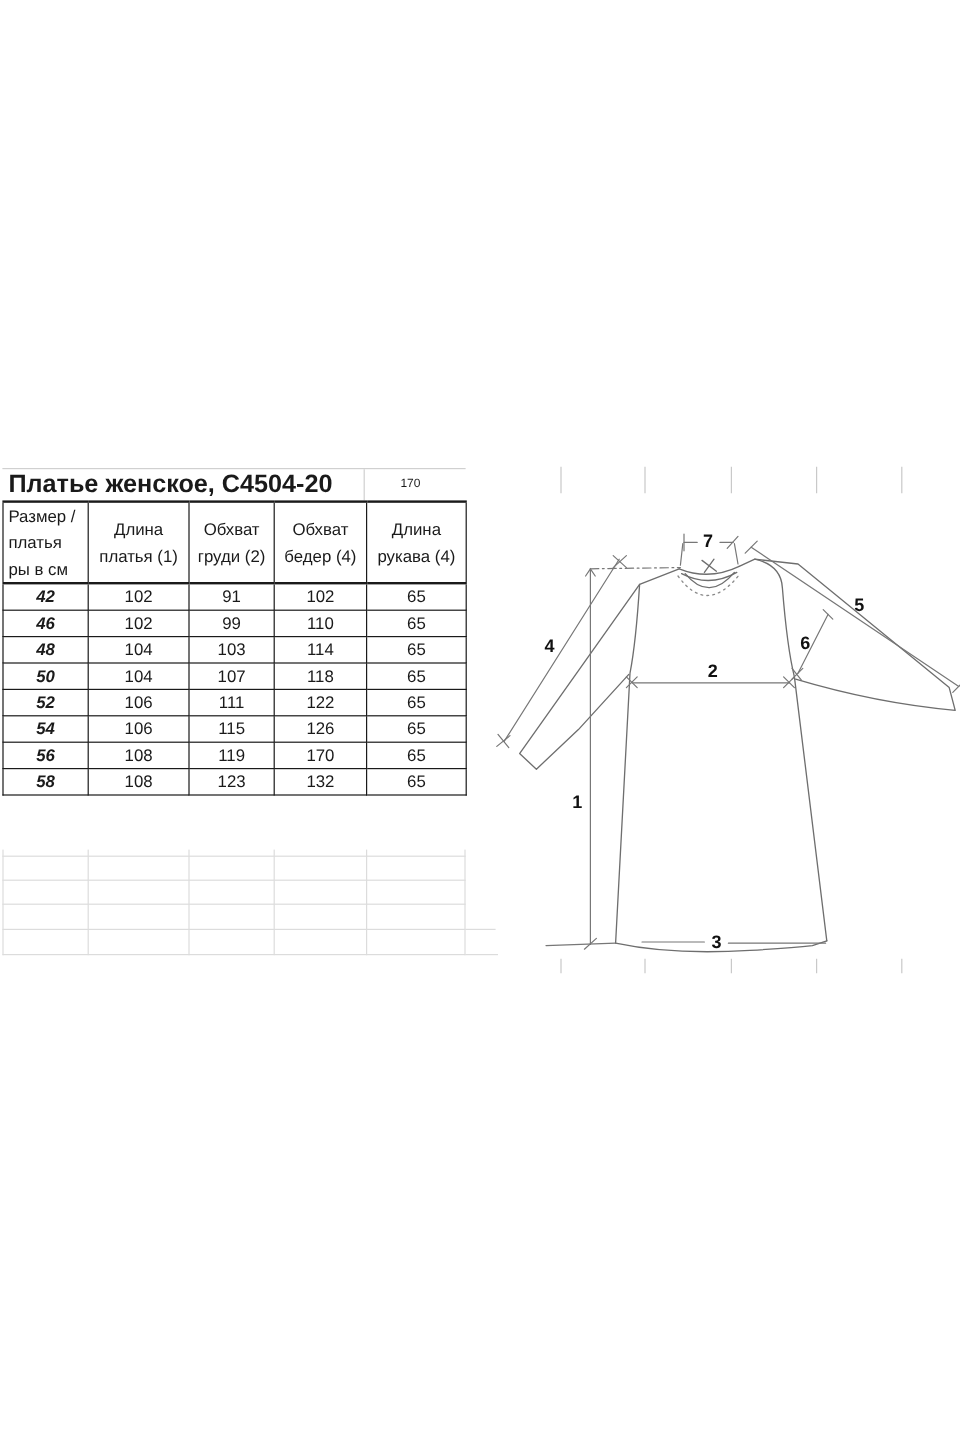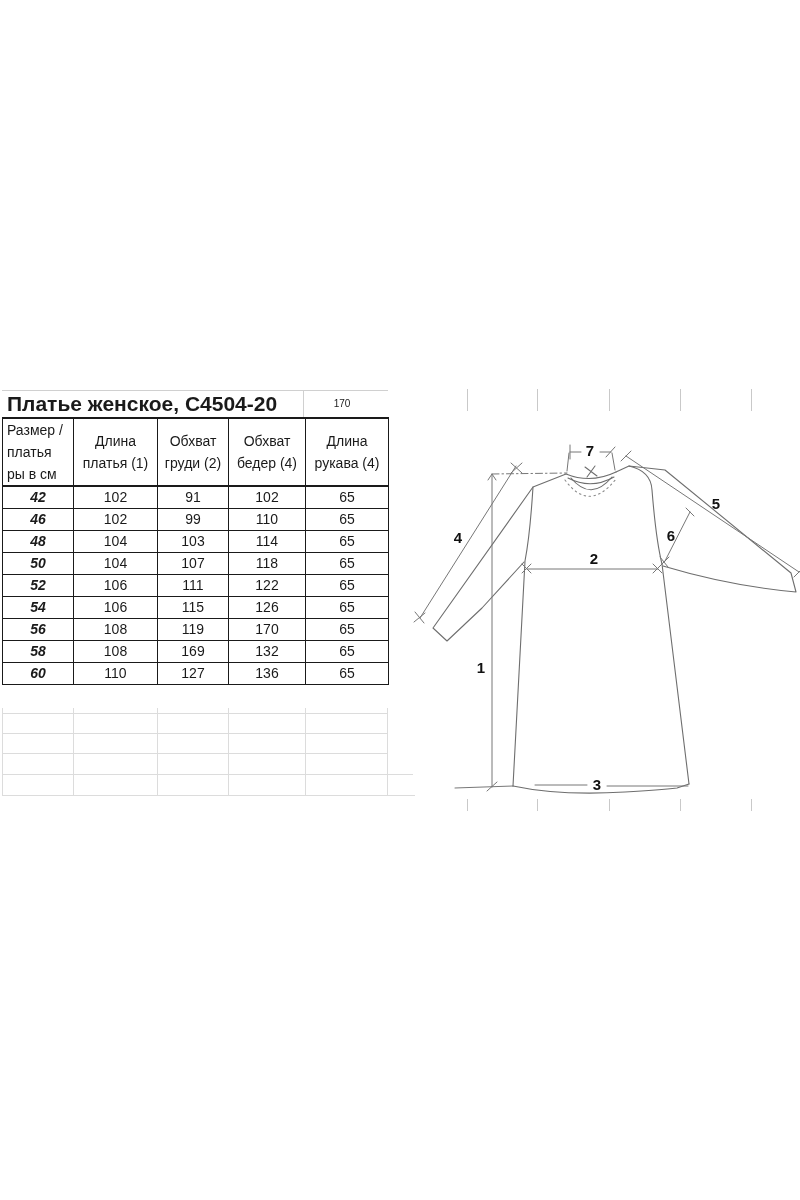--- a/index.html
+++ b/index.html
@@ -134,29 +134,22 @@
       <tr>
         <td class="size-col">56</td>
         <td>108</td>
         <td>119</td>
         <td>170</td>
         <td>65</td>
       </tr>
       <tr>
         <td class="size-col">58</td>
         <td>108</td>
-        <td>169</td>
+        <td>123</td>
         <td>132</td>
-        <td>65</td>
-      </tr>
-      <tr>
-        <td class="size-col">60</td>
-        <td>110</td>
-        <td>127</td>
-        <td>136</td>
         <td>65</td>
       </tr>
     </tbody>
 </table>
 
 <div class="fh" style="left:2px;top:713px;width:386px"></div>
 <div class="fh" style="left:2px;top:733px;width:386px"></div>
 <div class="fh" style="left:2px;top:753px;width:386px"></div>
 <div class="fh" style="left:2px;top:774px;width:386px"></div>
 <div class="fh" style="left:2px;top:795px;width:386px"></div>

